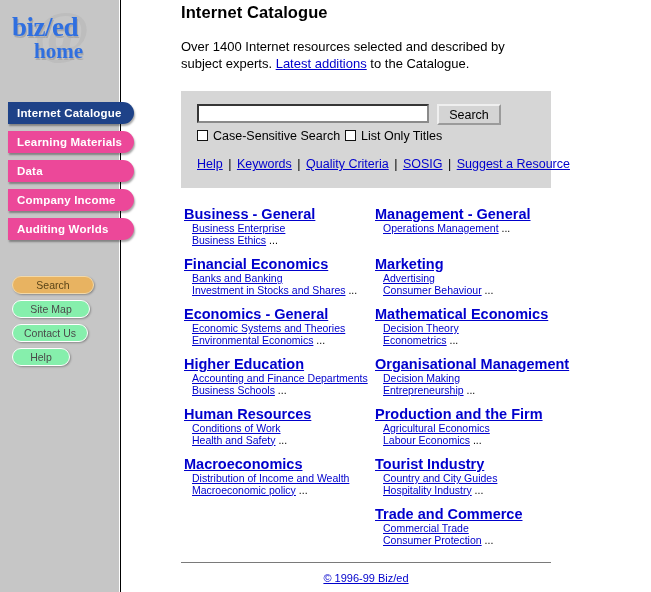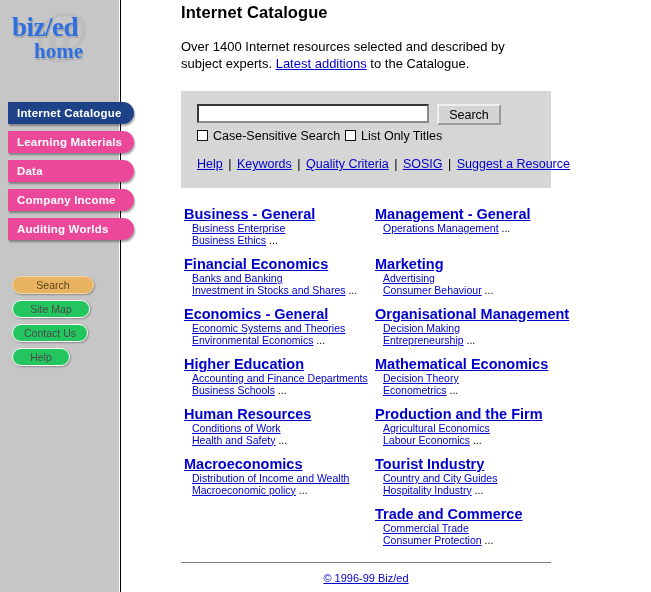--- a/index.html
+++ b/index.html
@@ -102,21 +102,21 @@
   .navbtn.n2 { top: 160px; }
   .navbtn.n3 { top: 189px; }
   .navbtn.n4 { top: 218px; }
 
   
   .utilbtn {
     position: absolute;
     left: 12px;
     height: 18px;
     border-radius: 9px;
-    background: #22c55e;
+    background: #86efac;
     border: 1px solid #ffffff;
     color: #4a4a4a;
     font-size: 10.5px;
     line-height: 17px;
     text-align: center;
     box-sizing: border-box;
     z-index: 4;
     box-shadow: 1px 1px 2px rgba(0,0,0,0.3);
     white-space: nowrap;
     overflow: hidden;
@@ -341,28 +341,28 @@
         <div class="cat">
           <a href="#" class="cat-title">Management - General</a>
           <div class="cat-sub"><a href="#">Operations Management</a><span class="ell"> ...</span></div>
         </div>
         <div class="cat">
           <a href="#" class="cat-title">Marketing</a>
           <div class="cat-sub"><a href="#">Advertising</a></div>
           <div class="cat-sub"><a href="#">Consumer Behaviour</a><span class="ell"> ...</span></div>
         </div>
         <div class="cat">
+          <a href="#" class="cat-title">Mathematical Economics</a>
+          <div class="cat-sub"><a href="#">Decision Theory</a></div>
+          <div class="cat-sub"><a href="#">Econometrics</a><span class="ell"> ...</span></div>
+        </div>
+        <div class="cat">
           <a href="#" class="cat-title">Organisational Management</a>
           <div class="cat-sub"><a href="#">Decision Making</a></div>
           <div class="cat-sub"><a href="#">Entrepreneurship</a><span class="ell"> ...</span></div>
-        </div>
-        <div class="cat">
-          <a href="#" class="cat-title">Mathematical Economics</a>
-          <div class="cat-sub"><a href="#">Decision Theory</a></div>
-          <div class="cat-sub"><a href="#">Econometrics</a><span class="ell"> ...</span></div>
         </div>
         <div class="cat">
           <a href="#" class="cat-title">Production and the Firm</a>
           <div class="cat-sub"><a href="#">Agricultural Economics</a></div>
           <div class="cat-sub"><a href="#">Labour Economics</a><span class="ell"> ...</span></div>
         </div>
         <div class="cat">
           <a href="#" class="cat-title">Tourist Industry</a>
           <div class="cat-sub"><a href="#">Country and City Guides</a></div>
           <div class="cat-sub"><a href="#">Hospitality Industry</a><span class="ell"> ...</span></div>

